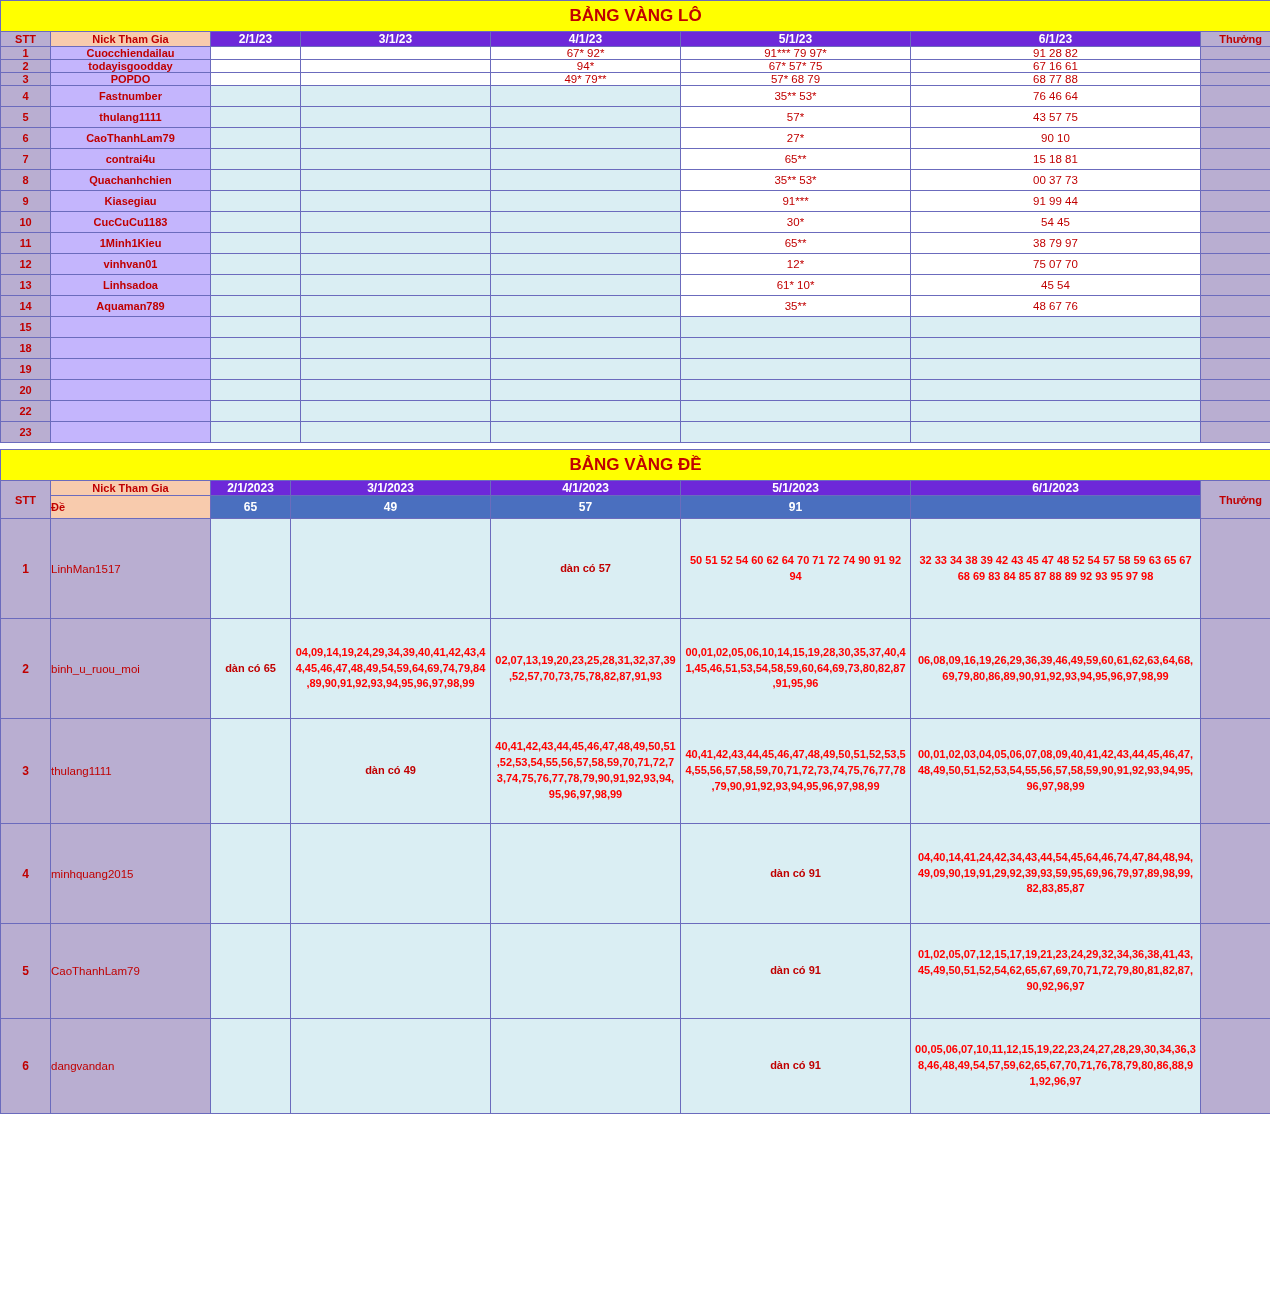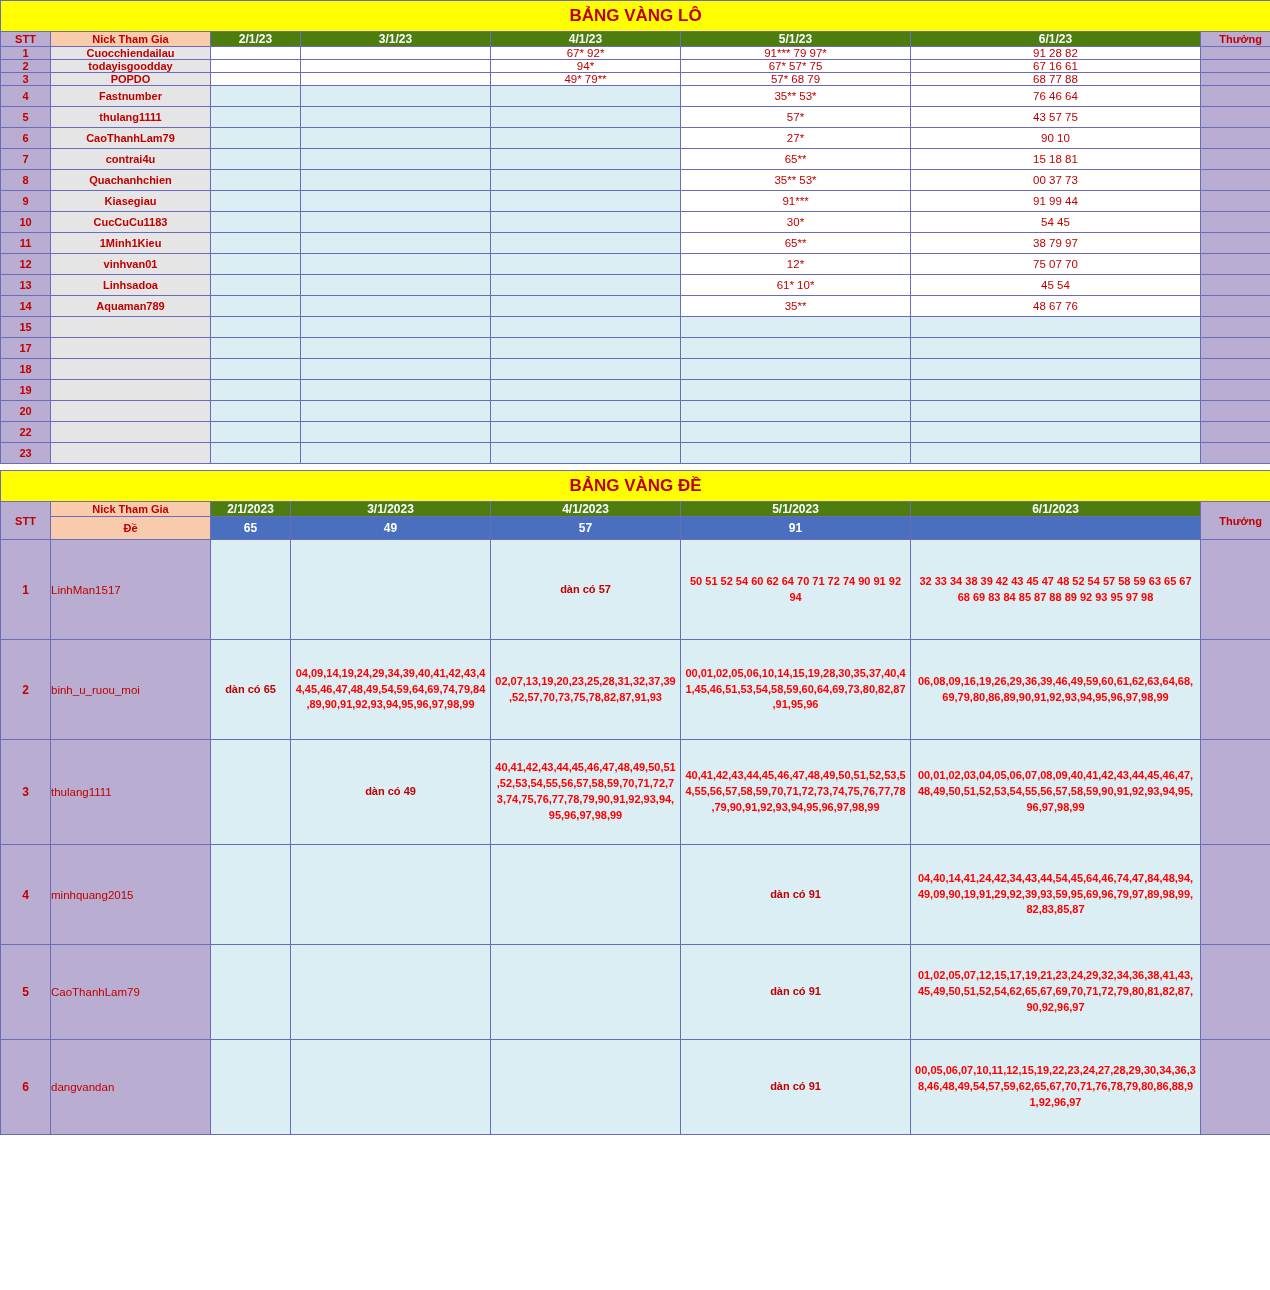--- a/index.html
+++ b/index.html
@@ -41,51 +41,50 @@
   }
   .hdr-thuong{
     background:#b9aed1;
     color:#c00000;
     font-weight:bold;
     text-align:center;
     font-size:11px;
     padding-left:10px;
   }
   .hdr-date{
-    background:#4d7c0f;
+    background:#6d28d9;
     color:#ffffff;
     font-weight:bold;
     text-align:center;
     font-size:12px;
   }
   .hdr-de{
     background:#4a6fbf;
     color:#ffffff;
     font-weight:bold;
     text-align:center;
     font-size:12px;
     height:22px;
   }
   .lbl-de{
     background:#f8cbad;
     color:#c00000;
     font-weight:bold;
-    text-align:center;
     font-size:11px;
   }
 
   .c-stt{
     background:#b9aed1;
     color:#c00000;
     font-weight:bold;
     text-align:center;
     font-size:11px;
   }
   .c-nick{
-    background:#e5e5e5;
+    background:#c4b5fd;
     color:#c00000;
     font-weight:bold;
     text-align:center;
     font-size:11px;
   }
   .c-data{
     background:#daeef3;
     color:#c00000;
     font-weight:bold;
     text-align:center;
@@ -326,30 +325,20 @@
         <td class="c-stt">15</td>
         <td class="c-nick"></td>
         <td class="c-data"></td>
         <td class="c-data"></td>
         <td class="c-data"></td>
         <td class="c-data"></td>
         <td class="c-data"></td>
         <td class="c-thuong"></td>
       </tr>
       <tr class="empty-row">
-        <td class="c-stt">17</td>
-        <td class="c-nick"></td>
-        <td class="c-data"></td>
-        <td class="c-data"></td>
-        <td class="c-data"></td>
-        <td class="c-data"></td>
-        <td class="c-data"></td>
-        <td class="c-thuong"></td>
-      </tr>
-      <tr class="empty-row">
         <td class="c-stt">18</td>
         <td class="c-nick"></td>
         <td class="c-data"></td>
         <td class="c-data"></td>
         <td class="c-data"></td>
         <td class="c-data"></td>
         <td class="c-data"></td>
         <td class="c-thuong"></td>
       </tr>
       <tr class="empty-row">

